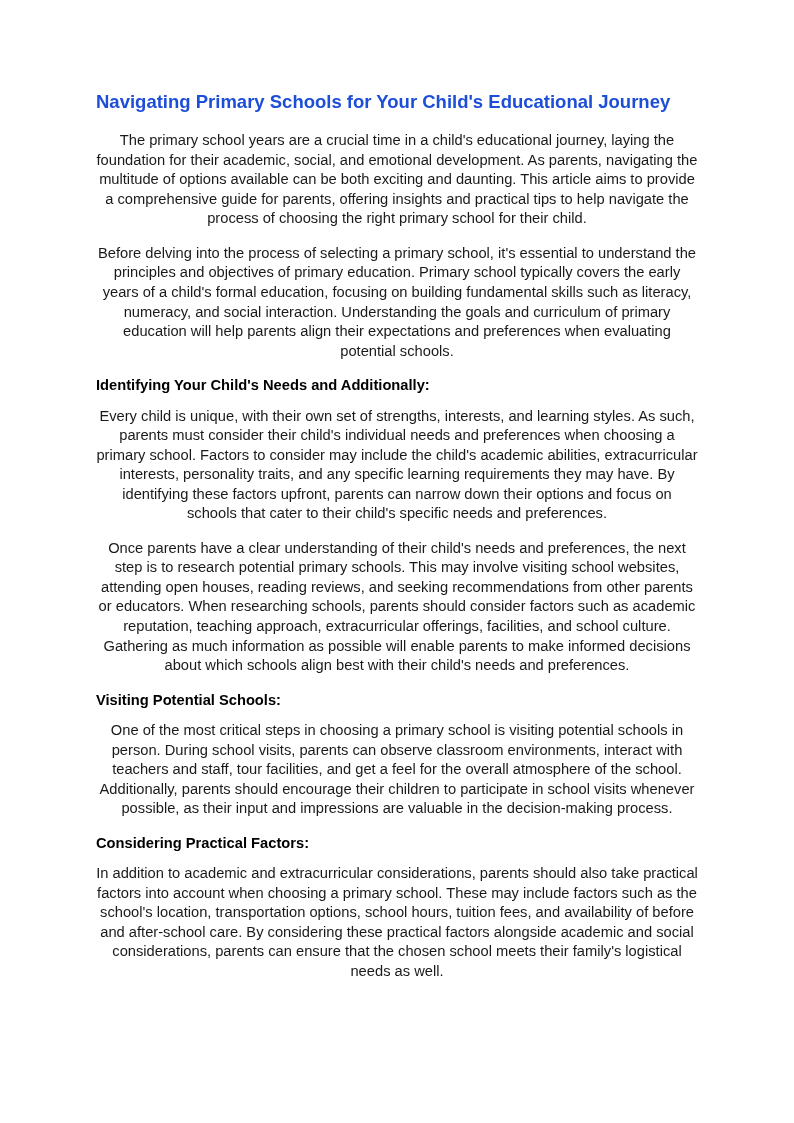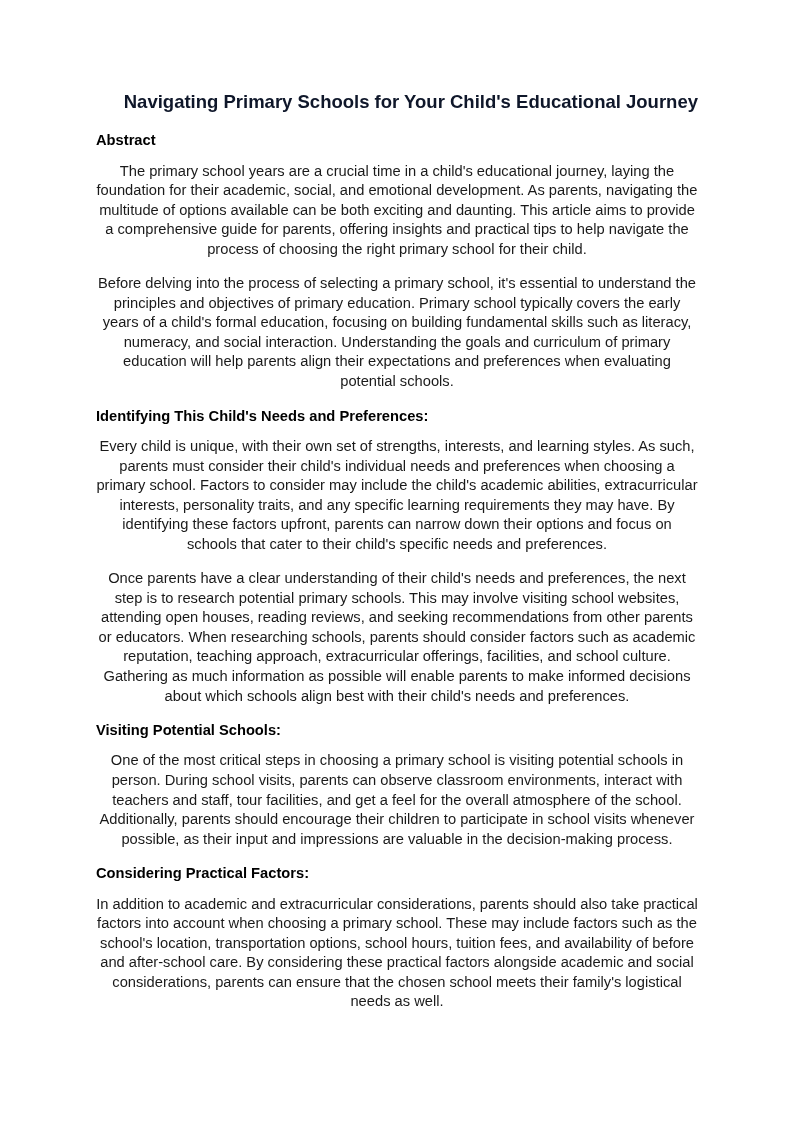--- a/index.html
+++ b/index.html
@@ -14,22 +14,22 @@
     margin: 0 auto;
     background: #ffffff;
     box-sizing: border-box;
     padding: 90px 96px 60px 96px;
     font-family: "Liberation Sans", sans-serif;
     color: #1a1a1a;
   }
   .doc-title {
     font-size: 18.5px;
     font-weight: bold;
-    text-align: right;
-    color: #0f172a;
+    text-align: left;
+    color: #1d4ed8;
     margin: 0 0 18px 0;
     line-height: 1.25;
   }
   .doc-section {
     margin: 0;
   }
   .section-heading {
     font-size: 14.7px;
     font-weight: bold;
     color: #000000;
@@ -46,30 +46,29 @@
   }
 </style>
 </head>
 <body>
 
 <div class="page">
 
   <h1 class="doc-title">Navigating Primary Schools for Your Child's Educational Journey</h1>
 
   <section class="doc-section">
-    <h2 class="section-heading">Abstract</h2>
     <p class="section-body">The primary school years are a crucial time in a child's educational journey, laying the foundation for their academic, social, and emotional development. As parents, navigating the multitude of options available can be both exciting and daunting. This article aims to provide a comprehensive guide for parents, offering insights and practical tips to help navigate the process of choosing the right primary school for their child.</p>
   </section>
 
   <section class="doc-section">
     <p class="section-body">Before delving into the process of selecting a primary school, it's essential to understand the principles and objectives of primary education. Primary school typically covers the early years of a child's formal education, focusing on building fundamental skills such as literacy, numeracy, and social interaction. Understanding the goals and curriculum of primary education will help parents align their expectations and preferences when evaluating potential schools.</p>
   </section>
 
   <section class="doc-section">
-    <h2 class="section-heading">Identifying This Child's Needs and Preferences:</h2>
+    <h2 class="section-heading">Identifying Your Child's Needs and Additionally:</h2>
     <p class="section-body">Every child is unique, with their own set of strengths, interests, and learning styles. As such, parents must consider their child's individual needs and preferences when choosing a primary school. Factors to consider may include the child's academic abilities, extracurricular interests, personality traits, and any specific learning requirements they may have. By identifying these factors upfront, parents can narrow down their options and focus on schools that cater to their child's specific needs and preferences.</p>
   </section>
 
   <section class="doc-section">
     <p class="section-body">Once parents have a clear understanding of their child's needs and preferences, the next step is to research potential primary schools. This may involve visiting school websites, attending open houses, reading reviews, and seeking recommendations from other parents or educators. When researching schools, parents should consider factors such as academic reputation, teaching approach, extracurricular offerings, facilities, and school culture. Gathering as much information as possible will enable parents to make informed decisions about which schools align best with their child's needs and preferences.</p>
   </section>
 
   <section class="doc-section">
     <h2 class="section-heading">Visiting Potential Schools:</h2>
     <p class="section-body">One of the most critical steps in choosing a primary school is visiting potential schools in person. During school visits, parents can observe classroom environments, interact with teachers and staff, tour facilities, and get a feel for the overall atmosphere of the school. Additionally, parents should encourage their children to participate in school visits whenever possible, as their input and impressions are valuable in the decision-making process.</p>

